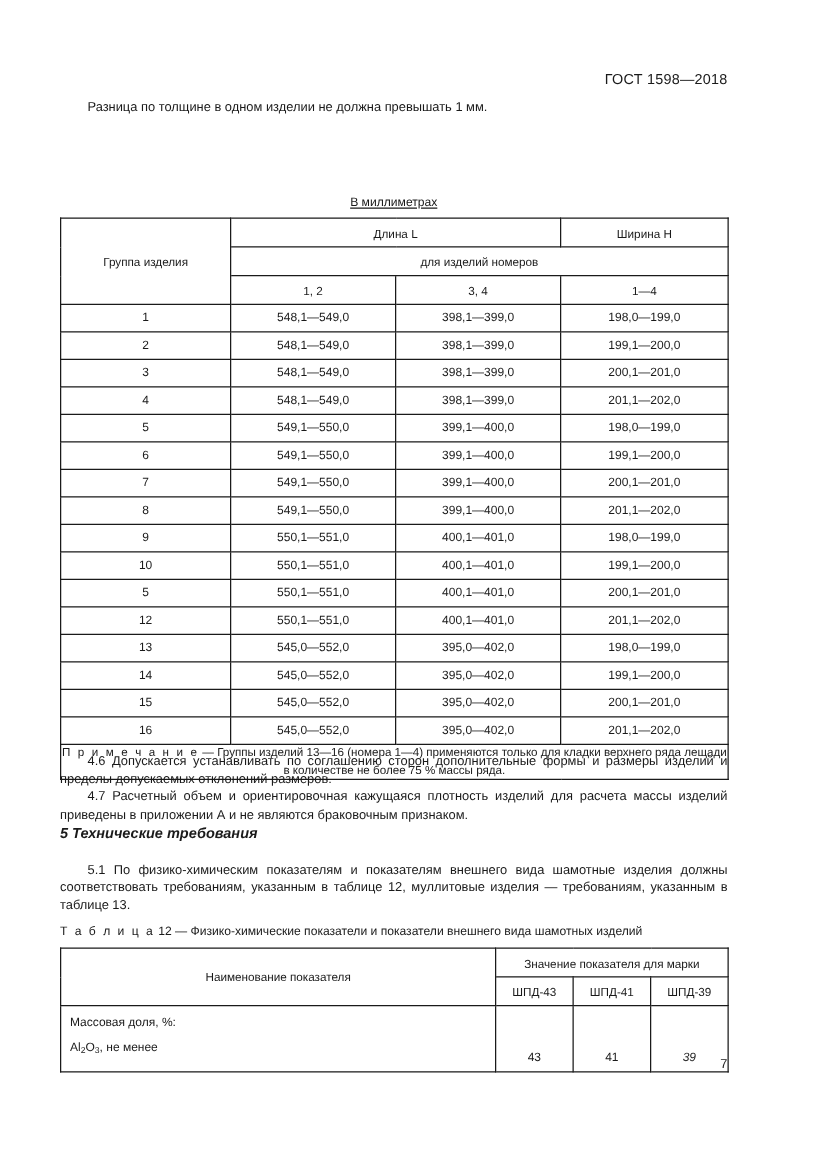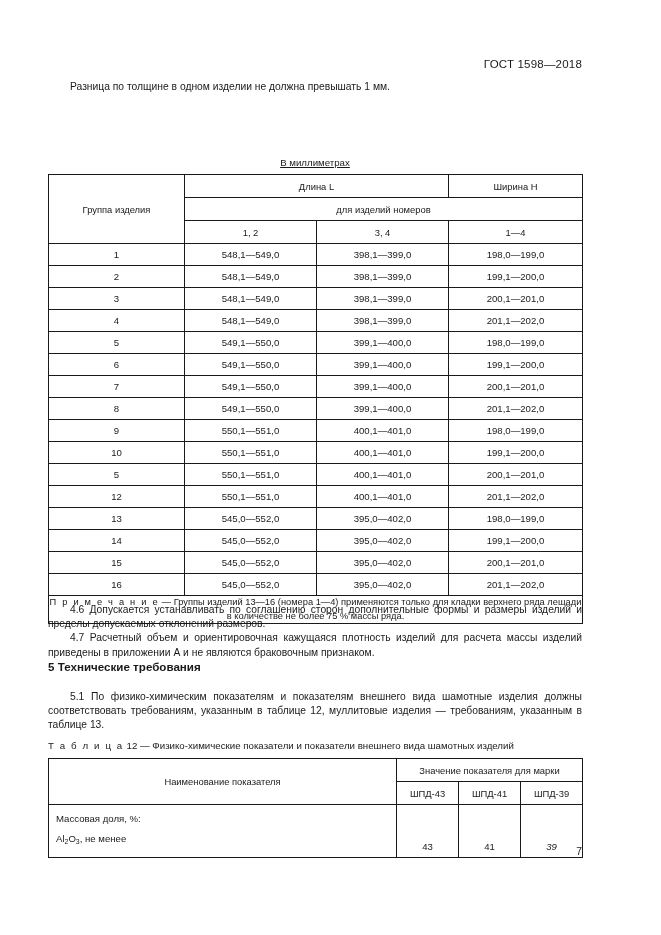--- a/index.html
+++ b/index.html
@@ -115,20 +115,21 @@
   .note-inner {
     text-indent: 22px;
   }
 
   
   h2.sect {
     font-size: 11.6px;
     font-weight: bold;
     margin: 0;
     line-height: 15px;
+    font-style: italic;
   }
   .t12-namecell {
     padding: 4px 7px 5px 7px !important;
     text-align: left !important;
     line-height: 20px;
   }
   sub {
     font-size: 72%;
     vertical-align: -0.24em;
   }

